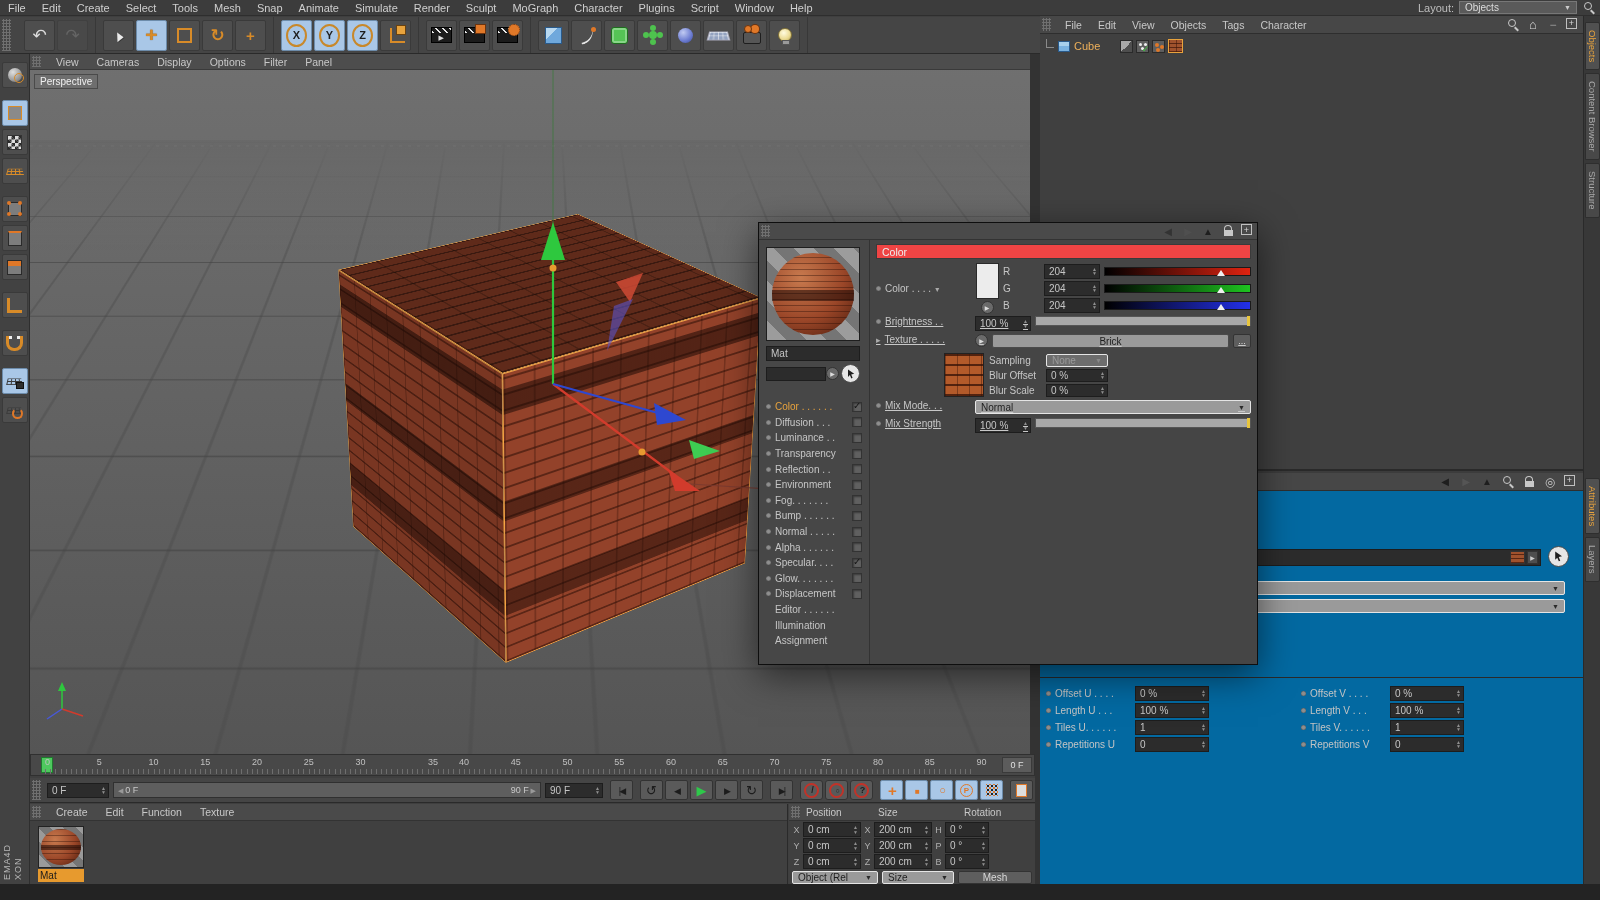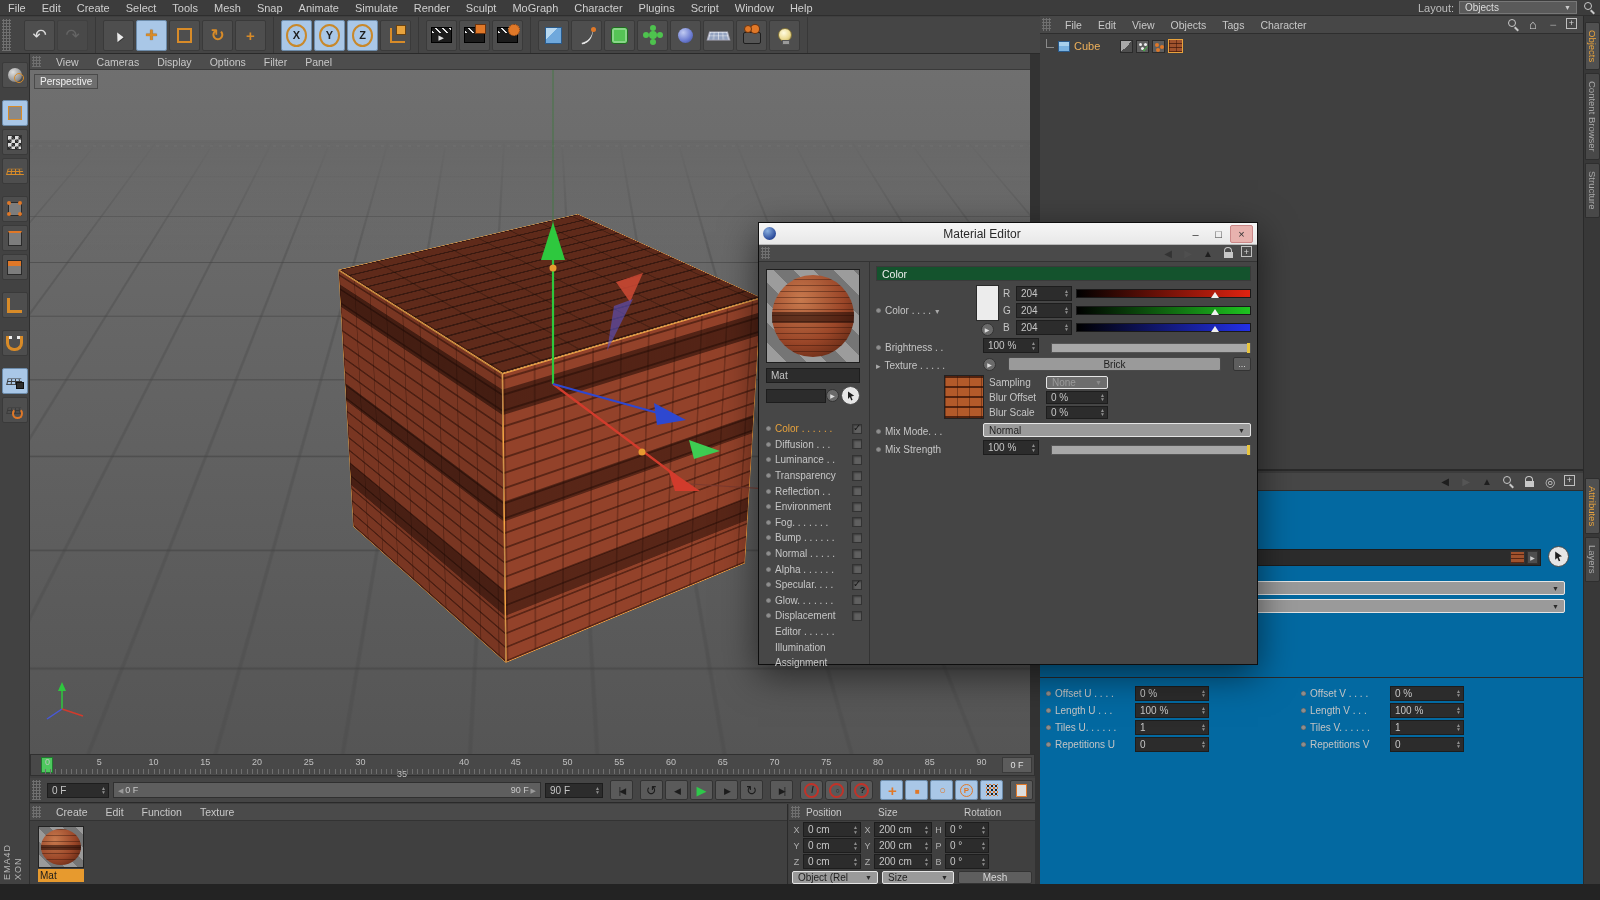--- a/index.html
+++ b/index.html
@@ -232,32 +232,32 @@
   .roundbtn::before{content:"▶";font-size:6px;color:#ddd;}
   .me-shaderrow .cursor-btn{position:static;width:19px;height:19px;margin-left:2px;flex:0 0 19px;}
   .me-channels{margin-top:16px;}
   .chrow{display:flex;align-items:center;gap:4px;height:15.6px;}
   .chlabel{flex:1;font-size:10px;color:#c6c6c6;white-space:nowrap;overflow:hidden;}
   .chrow.active .chlabel{color:#e8a33d;}
   .cbx{width:10px;height:10px;background:#606060;border:1px solid #333;box-shadow:inset 1px 1px 2px rgba(0,0,0,.4);position:relative;flex:0 0 10px;}
   .cbx.checked::after{content:"✓";position:absolute;left:0px;top:-3px;font-size:10px;color:#161616;}
   .chextra{height:15.6px;font-size:10px;color:#c6c6c6;padding-left:9px;display:flex;align-items:center;}
   .me-right{flex:1;background:#454545;padding:4px 6px;display:flex;flex-direction:column;min-width:0;}
-  .me-sec{height:15px;background:#14532d;border:1px solid #3a3a3a;color:#eee;font-size:10.5px;display:flex;align-items:center;padding-left:5px;margin-bottom:4px;}
+  .me-sec{height:15px;background:#ef4444;border:1px solid #3a3a3a;color:#eee;font-size:10.5px;display:flex;align-items:center;padding-left:5px;margin-bottom:4px;}
   .me-lbl{display:flex;align-items:center;gap:4px;width:95px;flex:0 0 95px;font-size:10px;color:#c6c6c6;white-space:nowrap;overflow:hidden;}
   .me-lbl .tri::before{content:"▾";font-size:8px;color:#aaa;}
   .me-lbl.expand::before{content:"▸";font-size:9px;color:#aaa;}
-  .me-row{display:flex;align-items:flex-end;gap:12px;margin-bottom:3px;min-height:15px;}
+  .me-row{display:flex;align-items:flex-start;gap:4px;margin-bottom:3px;min-height:15px;text-decoration:underline;}
   .me-colorrow{display:flex;gap:4px;margin-bottom:2px;}
   .swatchcol{display:flex;flex-direction:column;align-items:center;gap:2px;flex:0 0 24px;}
   .swatch{width:23px;height:36px;background:#ececec;border:1px solid #2a2a2a;}
   .rgbcol{flex:1;display:flex;flex-direction:column;gap:1px;min-width:0;}
   .rgbrow{display:flex;align-items:center;gap:4px;height:16px;}
   .chn{width:9px;font-size:10px;color:#c6c6c6;flex:0 0 9px;}
-  .rgbrow .fld{width:56px;flex:0 0 56px;}
+  .rgbrow .fld{width:56px;flex:0 0 56px;margin-left:28px;}
   .grad{flex:1;height:9px;border:1px solid #1a1a1a;position:relative;}
   .grad-0{background:linear-gradient(90deg,#000,#e02310);}
   .grad-1{background:linear-gradient(90deg,#000,#1ec420);}
   .grad-2{background:linear-gradient(90deg,#000,#2330e8);}
   .gmark{position:absolute;left:80%;bottom:-1px;width:0;height:0;border-left:4px solid transparent;border-right:4px solid transparent;border-bottom:6px solid #f0f0f0;transform:translateX(-4px);}
   .slider{flex:1;height:10px;background:#a8a8a8;border:1px solid #555;position:relative;}
   .slider::after{content:"";position:absolute;right:0;top:-1px;bottom:-1px;width:3px;background:#e8c53d;}
   .me-row .fld.w56{width:56px;flex:0 0 56px;}
   .wide-btn{flex:1;height:14px;background:#9a9a9a;border:1px solid #4a4a4a;border-radius:2px;color:#1e1e1e;font-size:10px;display:flex;align-items:center;justify-content:center;}
   .dots-btn{width:18px;height:14px;background:#5e5e5e;border:1px solid #333;border-radius:2px;color:#ddd;font-size:9px;display:flex;align-items:center;justify-content:center;}
@@ -485,21 +485,21 @@
   <div class="ruler">
     <div class="playhead"></div>
     <div id="ruler-ticks">
         <span class="tick" style="left: 14px;">0</span>
         <span class="tick" style="left: 65.75px;">5</span>
         <span class="tick" style="left: 117.5px;">10</span>
         <span class="tick" style="left: 169.25px;">15</span>
         <span class="tick" style="left: 221px;">20</span>
         <span class="tick" style="left: 272.75px;">25</span>
         <span class="tick" style="left: 324.5px;">30</span>
-        <span class="tick" style="left: 366px; margin-top: 12px;">35</span>
+        <span class="tick" style="left: 397px;">35</span>
         <span class="tick" style="left: 428px;">40</span>
         <span class="tick" style="left: 479.75px;">45</span>
         <span class="tick" style="left: 531.5px;">50</span>
         <span class="tick" style="left: 583.25px;">55</span>
         <span class="tick" style="left: 635px;">60</span>
         <span class="tick" style="left: 686.75px;">65</span>
         <span class="tick" style="left: 738.5px;">70</span>
         <span class="tick" style="left: 790.25px;">75</span>
         <span class="tick" style="left: 842px;">80</span>
         <span class="tick" style="left: 893.75px;">85</span>
@@ -826,27 +826,20 @@
       </div>
     <div class="vtabs" id="side-tabs-mid" style="top:462px">
         <div class="vtab on">Attributes</div>
         <div class="vtab">Layers</div>
       </div>
   </div>
 
   <div class="footer"></div>
 
   <div class="me-window">
-    <div class="me-title">
-      <span class="me-appicon"></span>
-      <span class="t">Material Editor</span>
-      <span class="wbtn">–</span>
-      <span class="wbtn">□</span>
-      <span class="wbtn close">×</span>
-    </div>
     <div class="me-toolbar">
       <span class="grip"></span>
       <div class="me-tb-icons" id="me-toolbar-icons">
           <span class="hic hic-back dim"></span>
           <span class="hic hic-forward dim"></span>
           <span class="hic hic-up"></span>
           <span class="hic hic-lock"></span>
           <span class="hic hic-add"></span>
         </div>
     </div>

